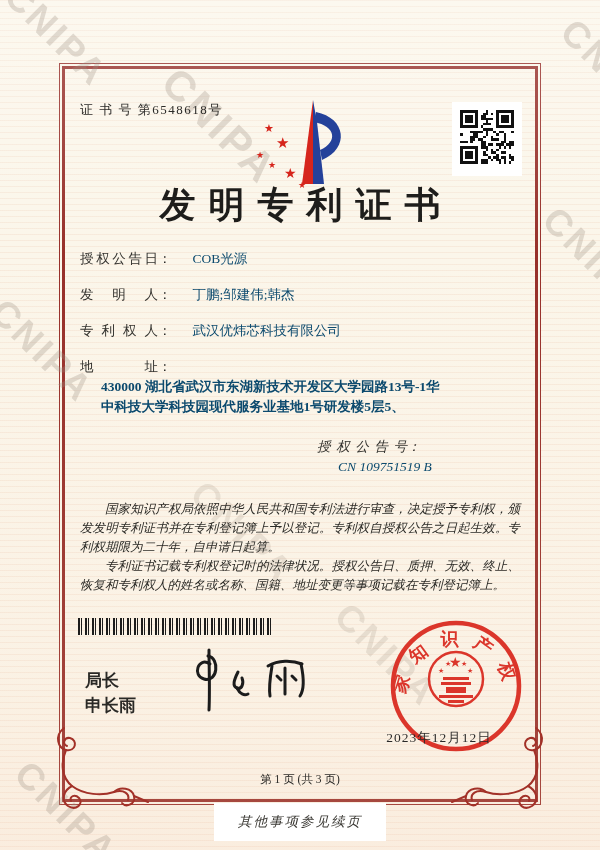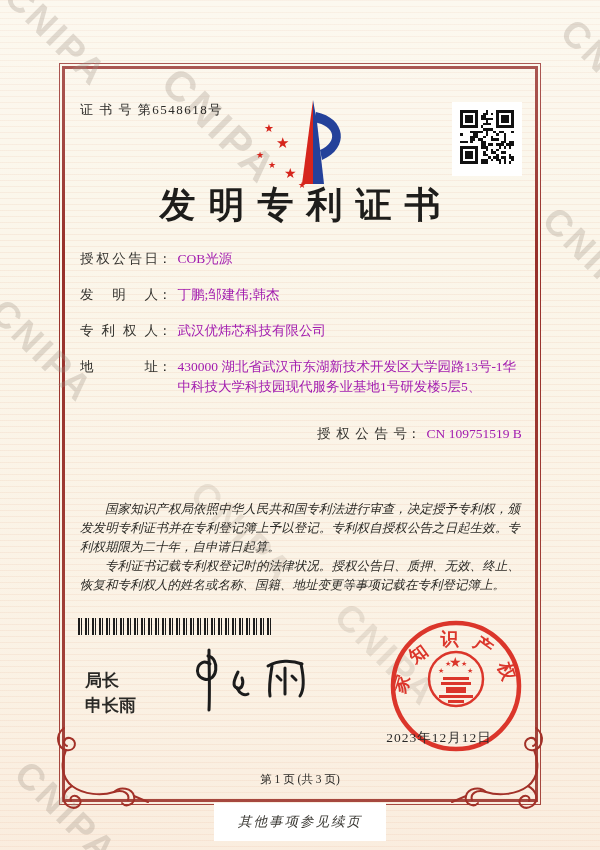--- a/index.html
+++ b/index.html
@@ -27,24 +27,24 @@
   .qrbox{position:absolute;left:452px;top:102px;width:70px;height:74px;background:#ffffff;z-index:2;}
   .qrbox svg{position:absolute;left:8px;top:8px;}
   .title{position:absolute;left:0;top:181px;width:600px;text-align:center;
          font-size:36px;font-weight:bold;letter-spacing:13px;padding-left:13px;box-sizing:border-box;
          color:#1e1d1b;z-index:3;}
   .fields{position:absolute;left:80px;top:249px;width:446px;z-index:3;}
   .frow{position:relative;margin-bottom:16px;font-size:13.5px;color:#2c2b28;line-height:20px;}
   .flabel{display:inline-block;width:78px;text-align:justify;text-align-last:justify;
           vertical-align:top;color:#33322e;}
   .fcolon{display:inline-block;vertical-align:top;}
-  .fvalue{display:inline-block;vertical-align:top;margin-left:6px;max-width:350px;color:#a21caf;}
-  .addr .fvalue{width:348px;}
+  .fvalue{display:inline-block;vertical-align:top;margin-left:21px;max-width:350px;color:#0c4a6e;}
+  .addr .fvalue{width:348px;font-weight:bold;}
   .grant{height:20px;}
-  .grant .g2{position:absolute;left:237px;top:11px;}
+  .grant .g2{position:absolute;left:237px;top:4px;font-style:italic;}
   .grant .flabel2{display:inline-block;width:90px;text-align:justify;text-align-last:justify;color:#33322e;}
   .bodytext{position:absolute;left:80px;top:500px;width:440px;z-index:3;
             font-size:12.5px;line-height:19px;color:#2b2a26;text-align:justify;font-style:italic;}
   .bodytext p{margin:0;text-indent:2em;}
   .barcode{position:absolute;left:78px;top:618px;width:194px;height:17px;z-index:3;
      background:repeating-linear-gradient(90deg,#1c1c1c 0 2px,rgba(0,0,0,0) 2px 3px,#1c1c1c 3px 4px,rgba(0,0,0,0) 4px 7px,#1c1c1c 7px 9px,rgba(0,0,0,0) 9px 10px,#1c1c1c 10px 11px,rgba(0,0,0,0) 11px 14px);}
   .signer{position:absolute;left:85px;top:668px;z-index:3;
           font-family:"Liberation Sans", sans-serif;font-weight:bold;font-size:17px;
           color:#2a2926;line-height:25px;}
   .sig{position:absolute;left:180px;top:646px;z-index:3;}

